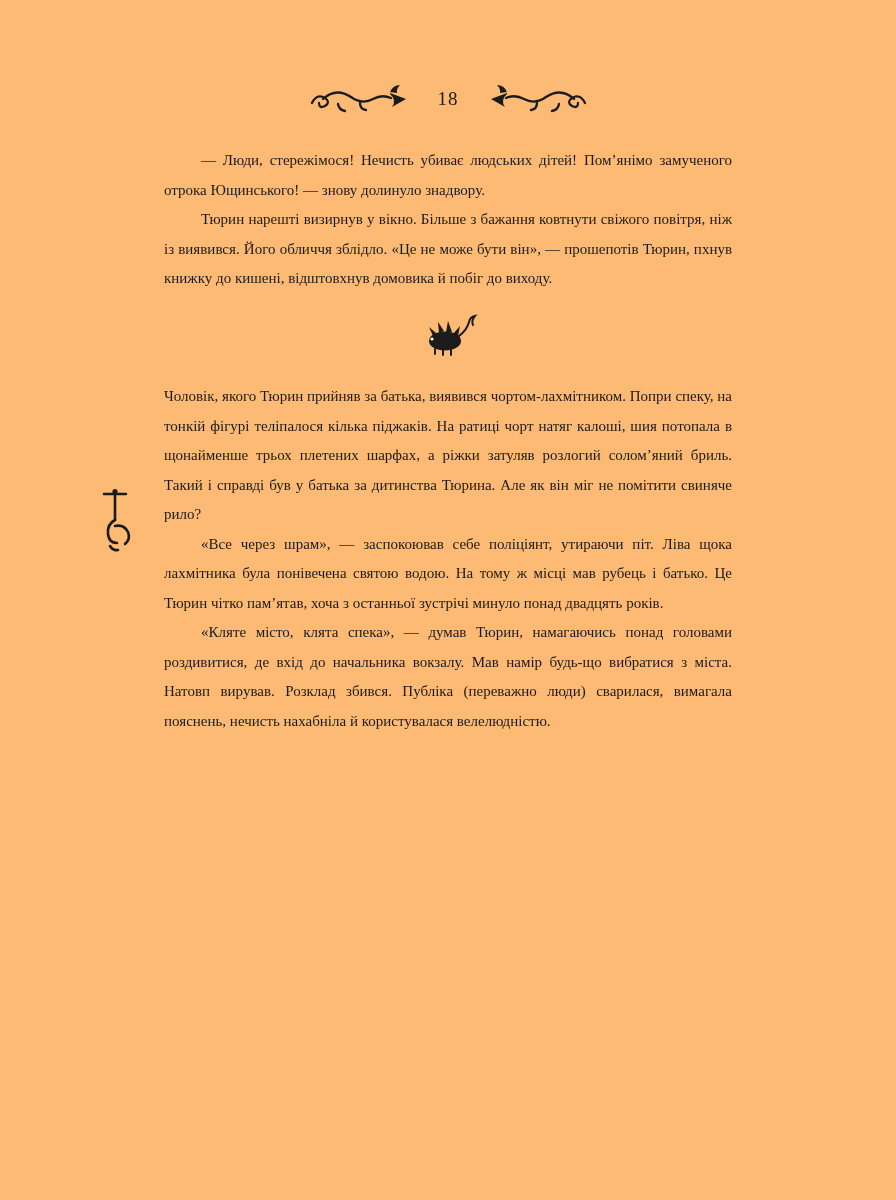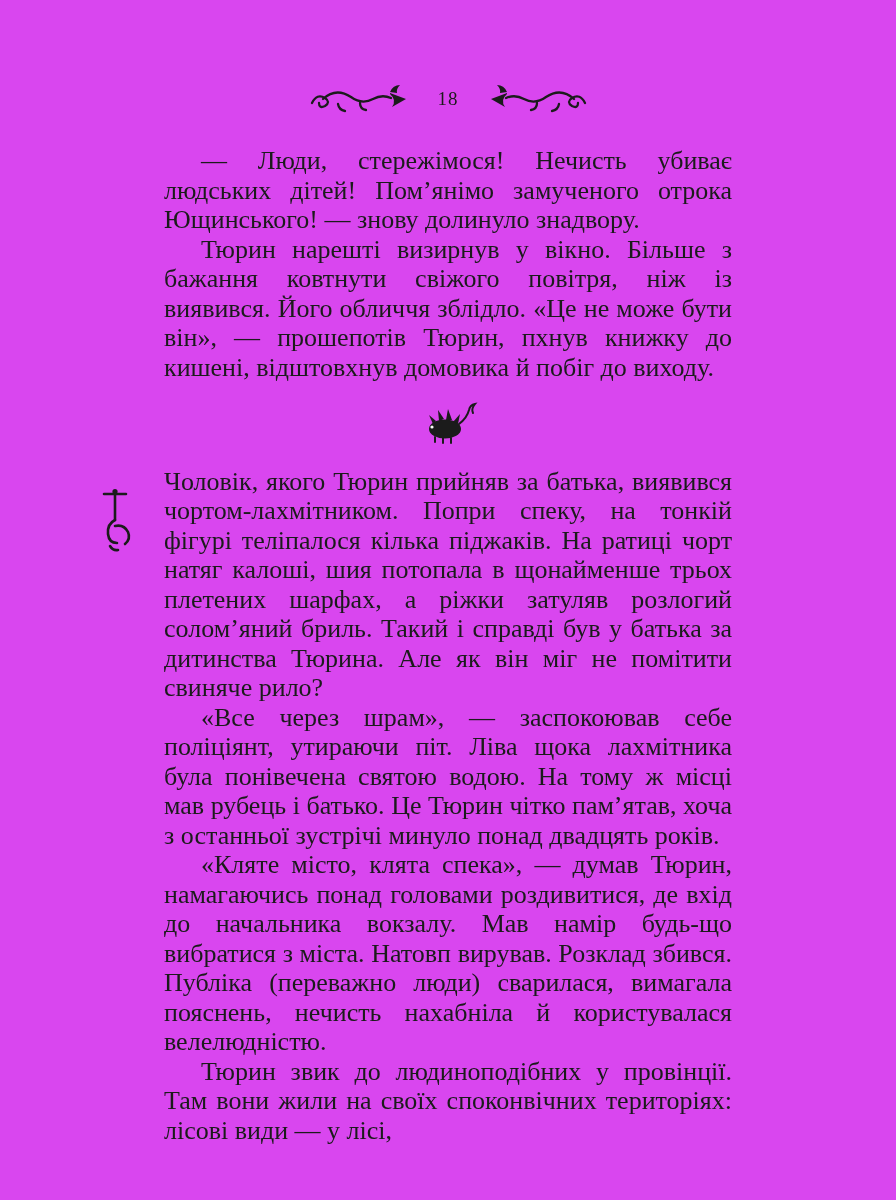--- a/index.html
+++ b/index.html
@@ -5,21 +5,21 @@
   html, body {
     margin: 0;
     padding: 0;
     background: #e9e9e9;
   }
   .page {
     position: relative;
     width: 896px;
     height: 1200px;
     margin: 0 auto;
-    background: #d946ef;
+    background: #fdba74;
     color: #1b1b1b;
     font-family: "Liberation Serif", "DejaVu Serif", serif;
     overflow: hidden;
   }
   
   .running-head {
     position: absolute;
     top: 84px;
     left: 164px;
     width: 568px;
@@ -35,21 +35,21 @@
   }
   .ornament svg { display: block; }
   .ornament.mirrored svg { transform: scaleX(-1); }
 
   
   .text-block {
     position: absolute;
     top: 146px;
     left: 164px;
     width: 568px;
-    font-size: 26px;
+    font-size: 15px;
     line-height: 29.5px;
     text-align: justify;
   }
   .text-block p {
     margin: 0;
   }
   .text-block p.indent {
     text-indent: 37px;
   }
 
@@ -129,16 +129,15 @@
             <path d="M18 41 v5 M26 42 v5 M34 42 v5"></path>
           </g>
           <circle cx="15" cy="31" r="1.6" fill="#fdfdfb"></circle>
         </svg>
       </span>
     </div>
 
     <p>Чоловік, якого Тюрин прийняв за батька, виявився чортом-лахмітником. Попри спеку, на тонкій фігурі теліпалося кілька піджаків. На ратиці чорт натяг калоші, шия потопала в щонайменше трьох плетених шарфах, а ріжки затуляв розлогий солом’яний бриль. Такий і справді був у батька за дитинства Тюрина. Але як він міг не помітити свиняче рило?</p>
     <p class="indent">«Все через шрам», — заспокоював себе поліціянт, утираючи піт. Ліва щока лахмітника була понівечена святою водою. На тому ж місці мав рубець і батько. Це Тюрин чітко пам’ятав, хоча з останньої зустрічі минуло понад двадцять років.</p>
     <p class="indent">«Кляте місто, клята спека», — думав Тюрин, намагаючись понад головами роздивитися, де вхід до начальника вокзалу. Мав намір будь-що вибратися з міста. Натовп вирував. Розклад збився. Публіка (переважно люди) сварилася, вимагала пояснень, нечисть нахабніла й користувалася велелюдністю.</p>
-    <p class="indent">Тюрин звик до людиноподібних у провінції. Там вони жили на своїх споконвічних територіях: лісові види — у лісі,</p>
   </div>
 
 </div>
 
 </body></html>

